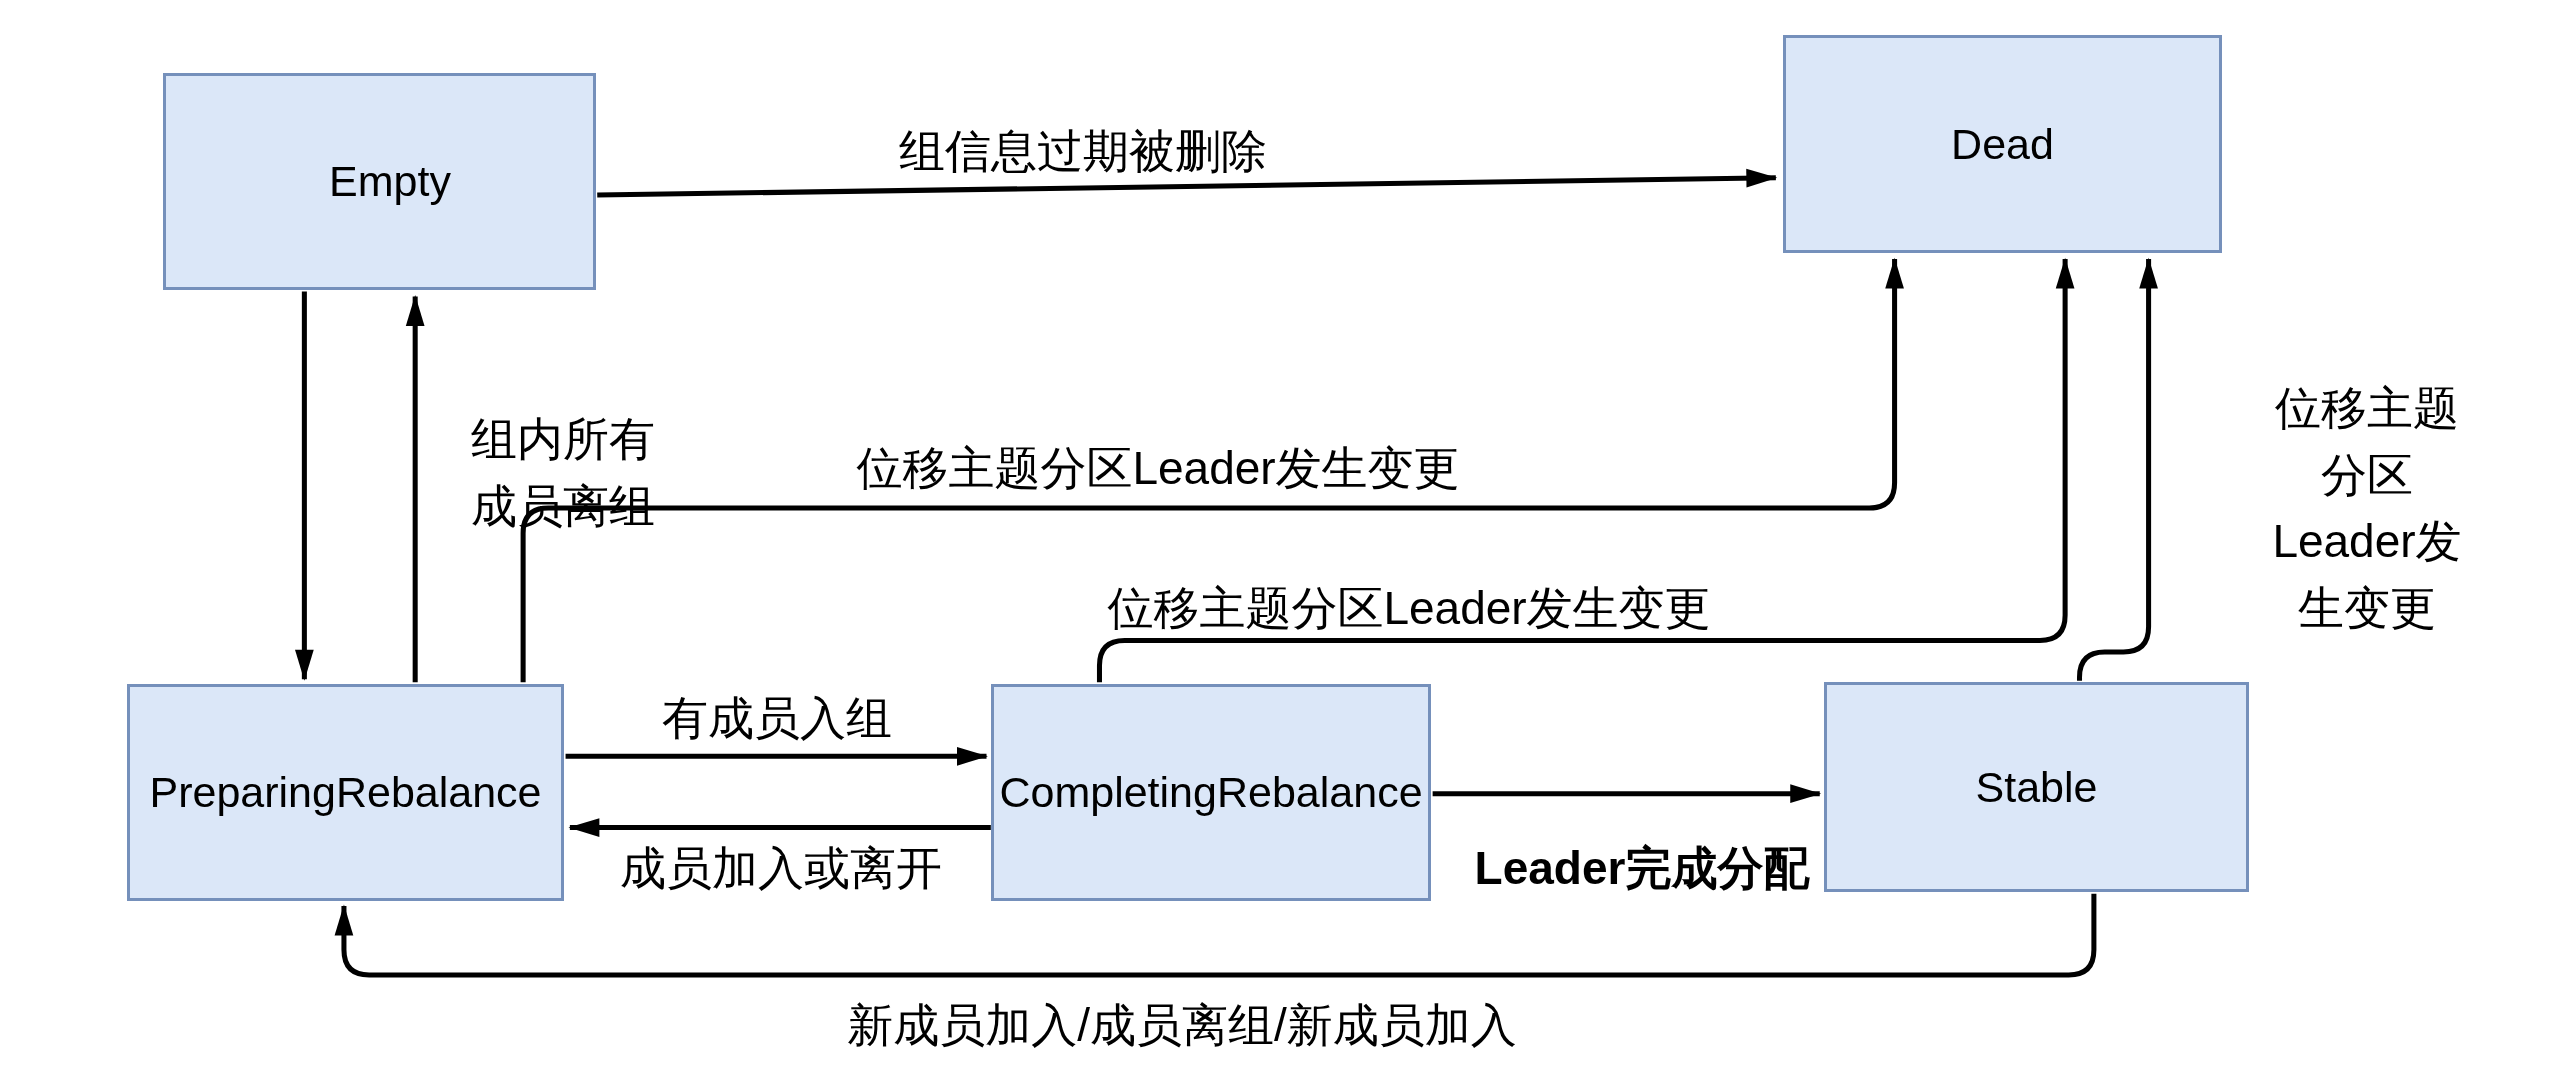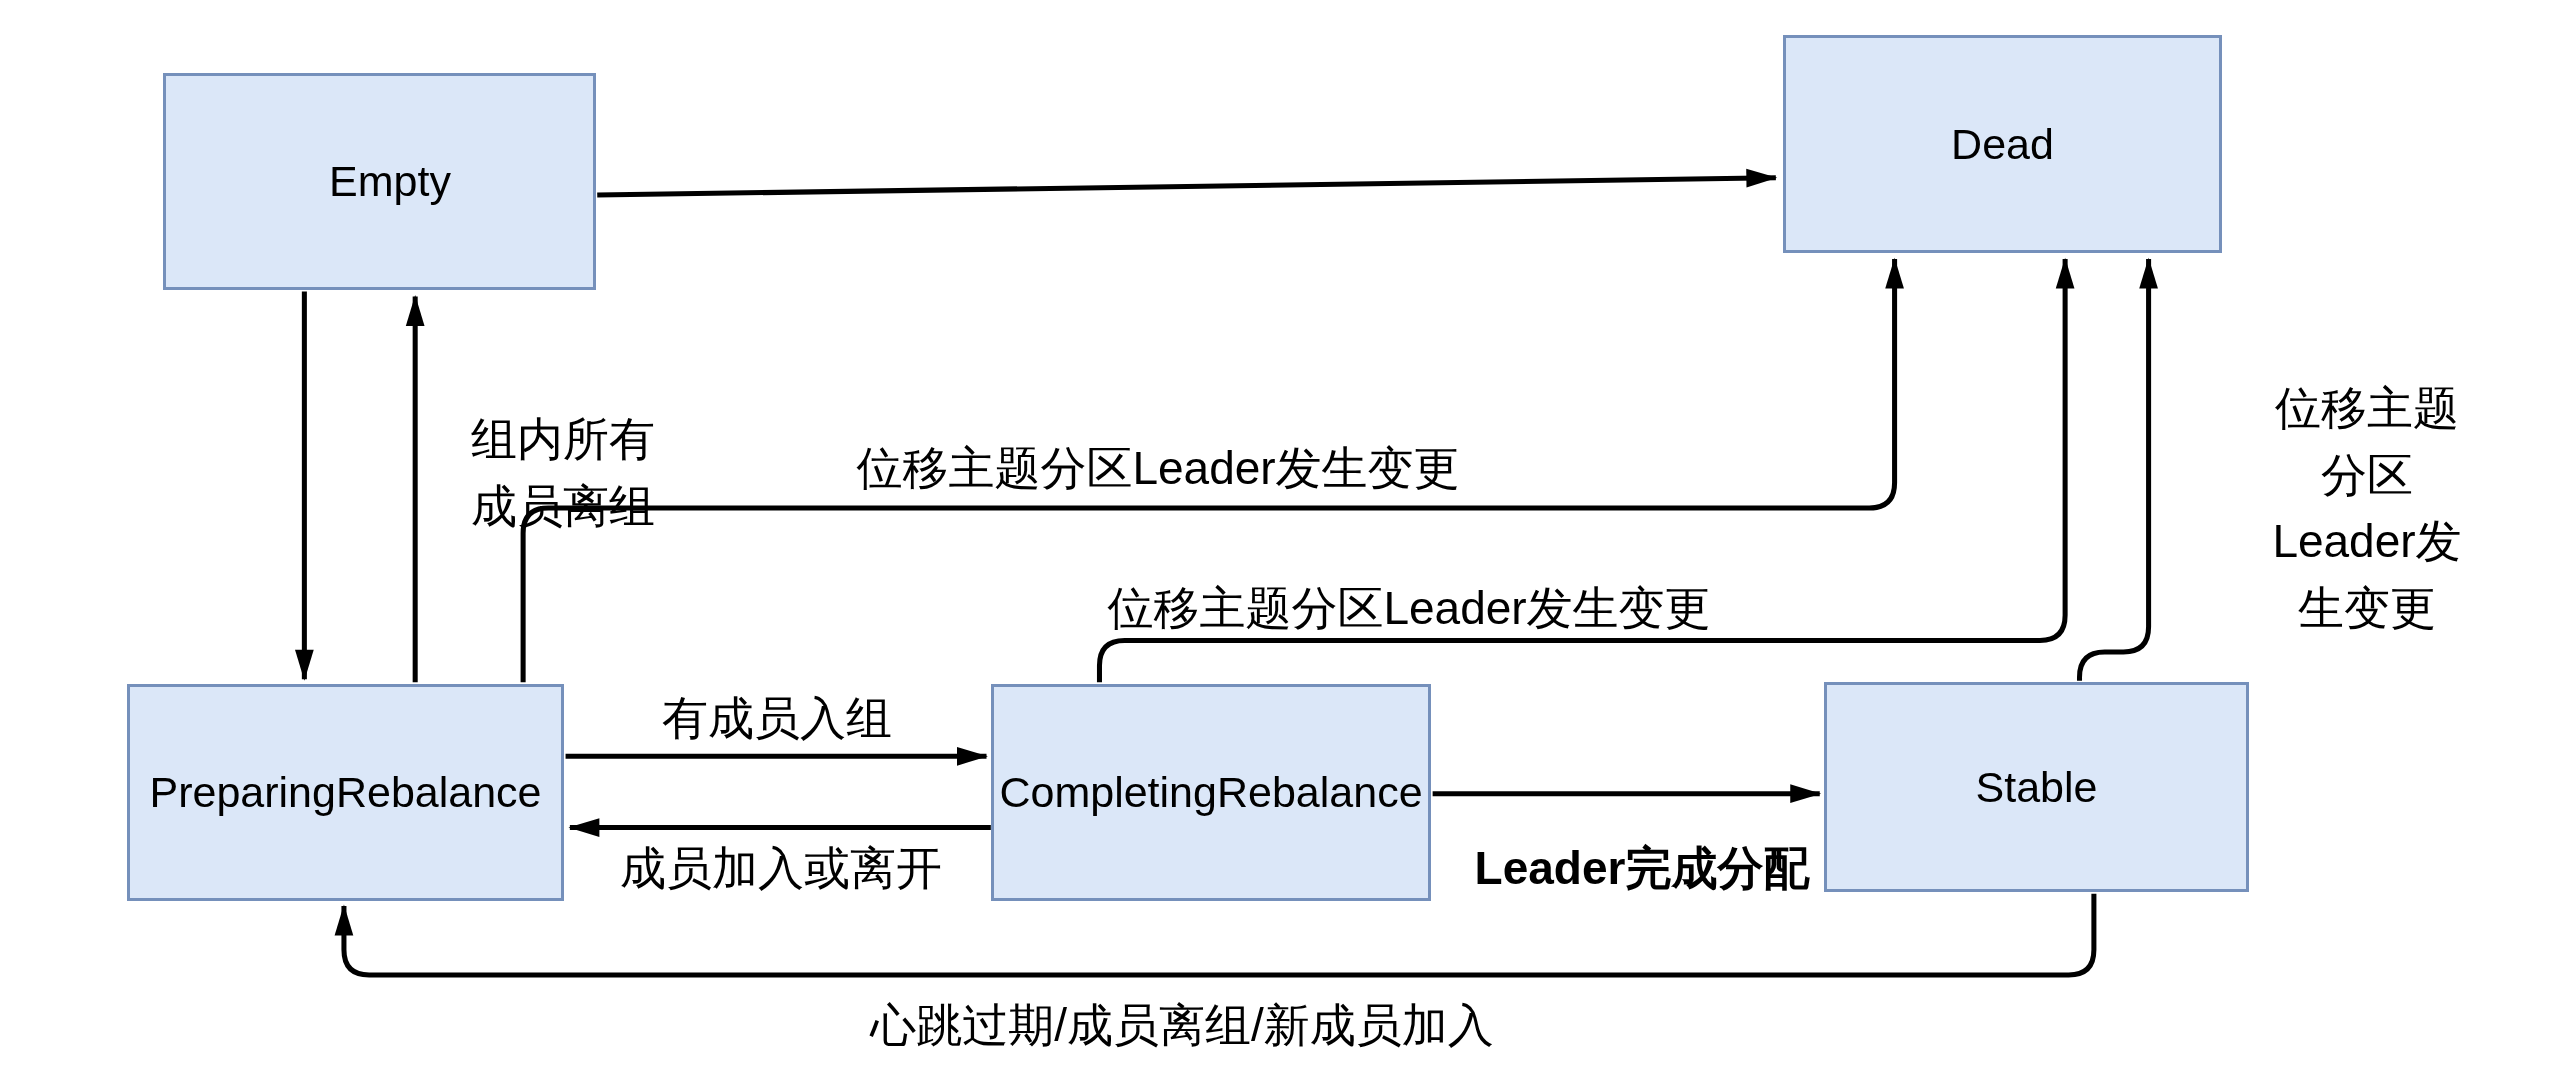--- a/index.html
+++ b/index.html
@@ -92,34 +92,35 @@
   </div>
 
   <div class="state" style="left:991px;top:684px;width:440px;height:217px;">
     <span>CompletingRebalance</span>
   </div>
 
   <div class="state" style="left:1824px;top:682px;width:425px;height:210px;">
     <span>Stable</span>
   </div>
 
+  <div class="elabel" style="left:1083px;top:151px;">组信息过期被删除</div>
 
 
   <div class="elabel" style="left:563px;top:473px;">组内所有
 成员离组</div>
 
   <div class="elabel" style="left:1158px;top:468px;">位移主题分区Leader发生变更</div>
 
   <div class="elabel" style="left:1409px;top:608px;">位移主题分区Leader发生变更</div>
 
   <div class="elabel" style="left:2367px;top:508px;">位移主题分区
 Leader发生变更</div>
 
   <div class="elabel" style="left:777px;top:718px;">有成员入组</div>
 
   <div class="elabel" style="left:781px;top:868px;">成员加入或离开</div>
 
   <div class="elabel" style="left:1642px;top:868px;font-weight:bold;">Leader完成分配</div>
 
-  <div class="elabel" style="left:1182px;top:1025px;">心跳过期/成员离组/新成员加入</div>
+  <div class="elabel" style="left:1182px;top:1025px;">新成员加入/成员离组/新成员加入</div>
 
 </div>
 
 
 </body></html>

